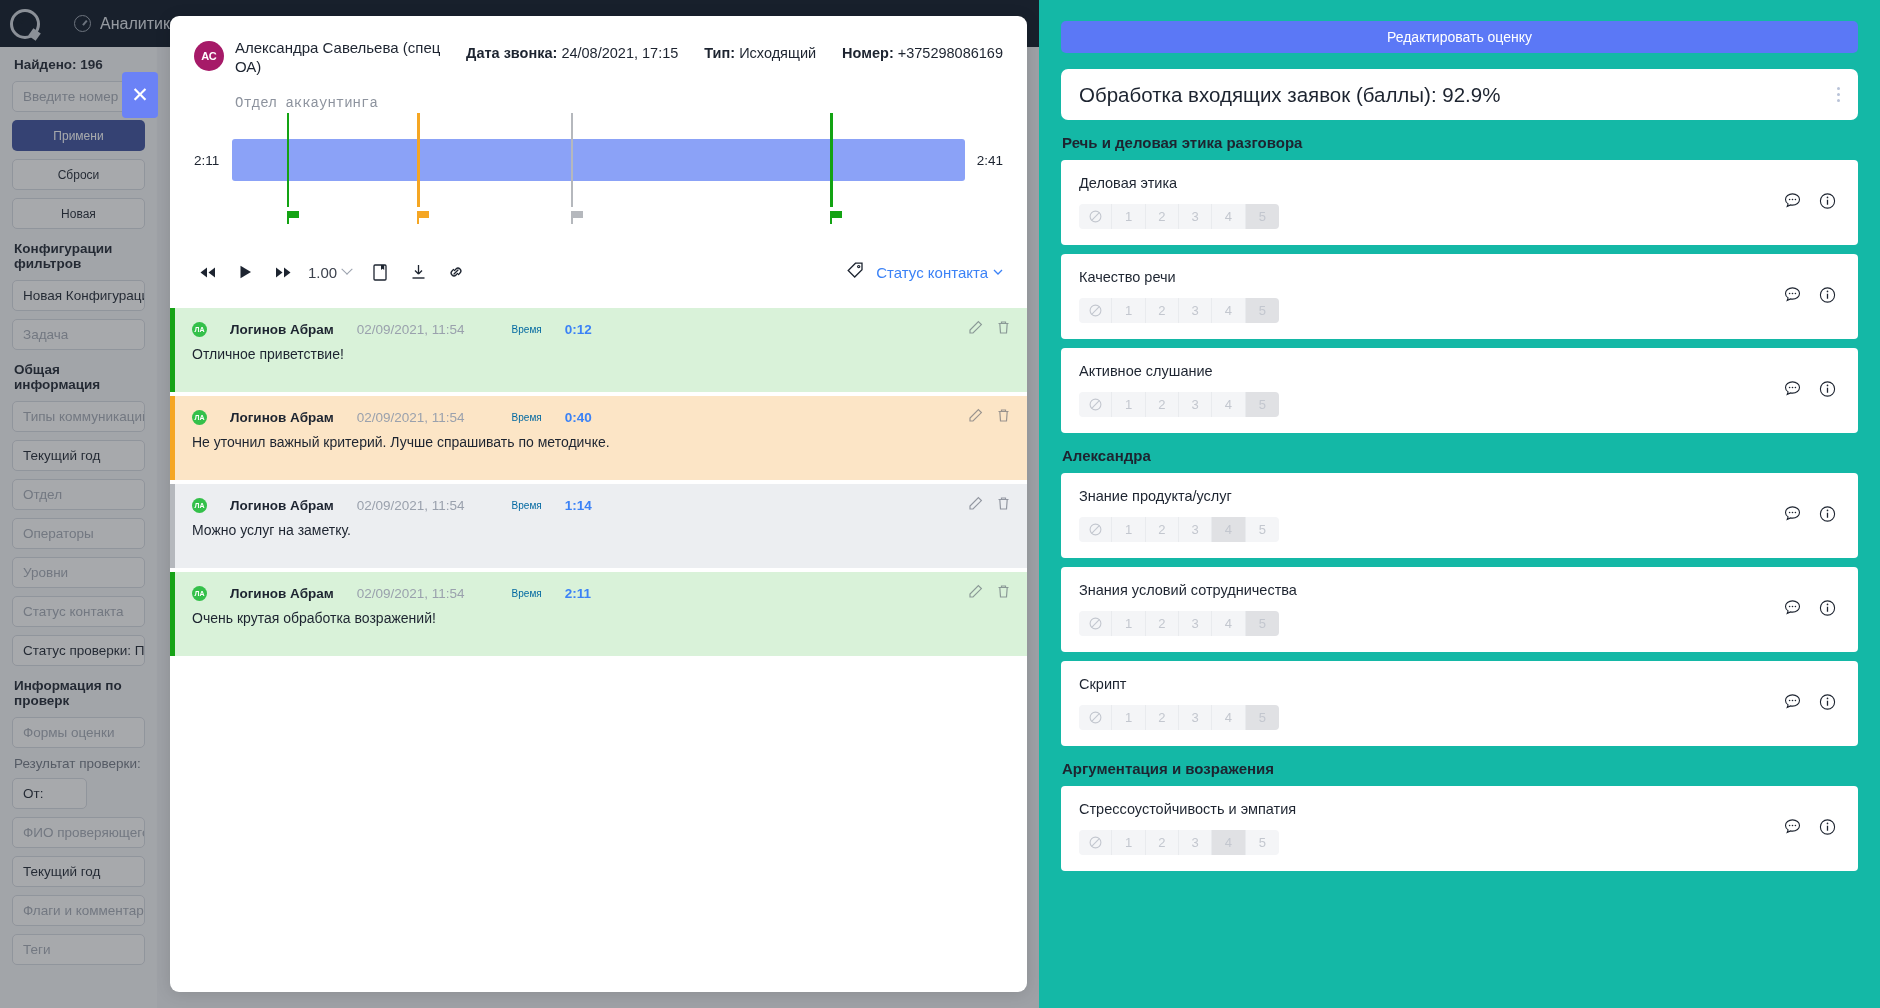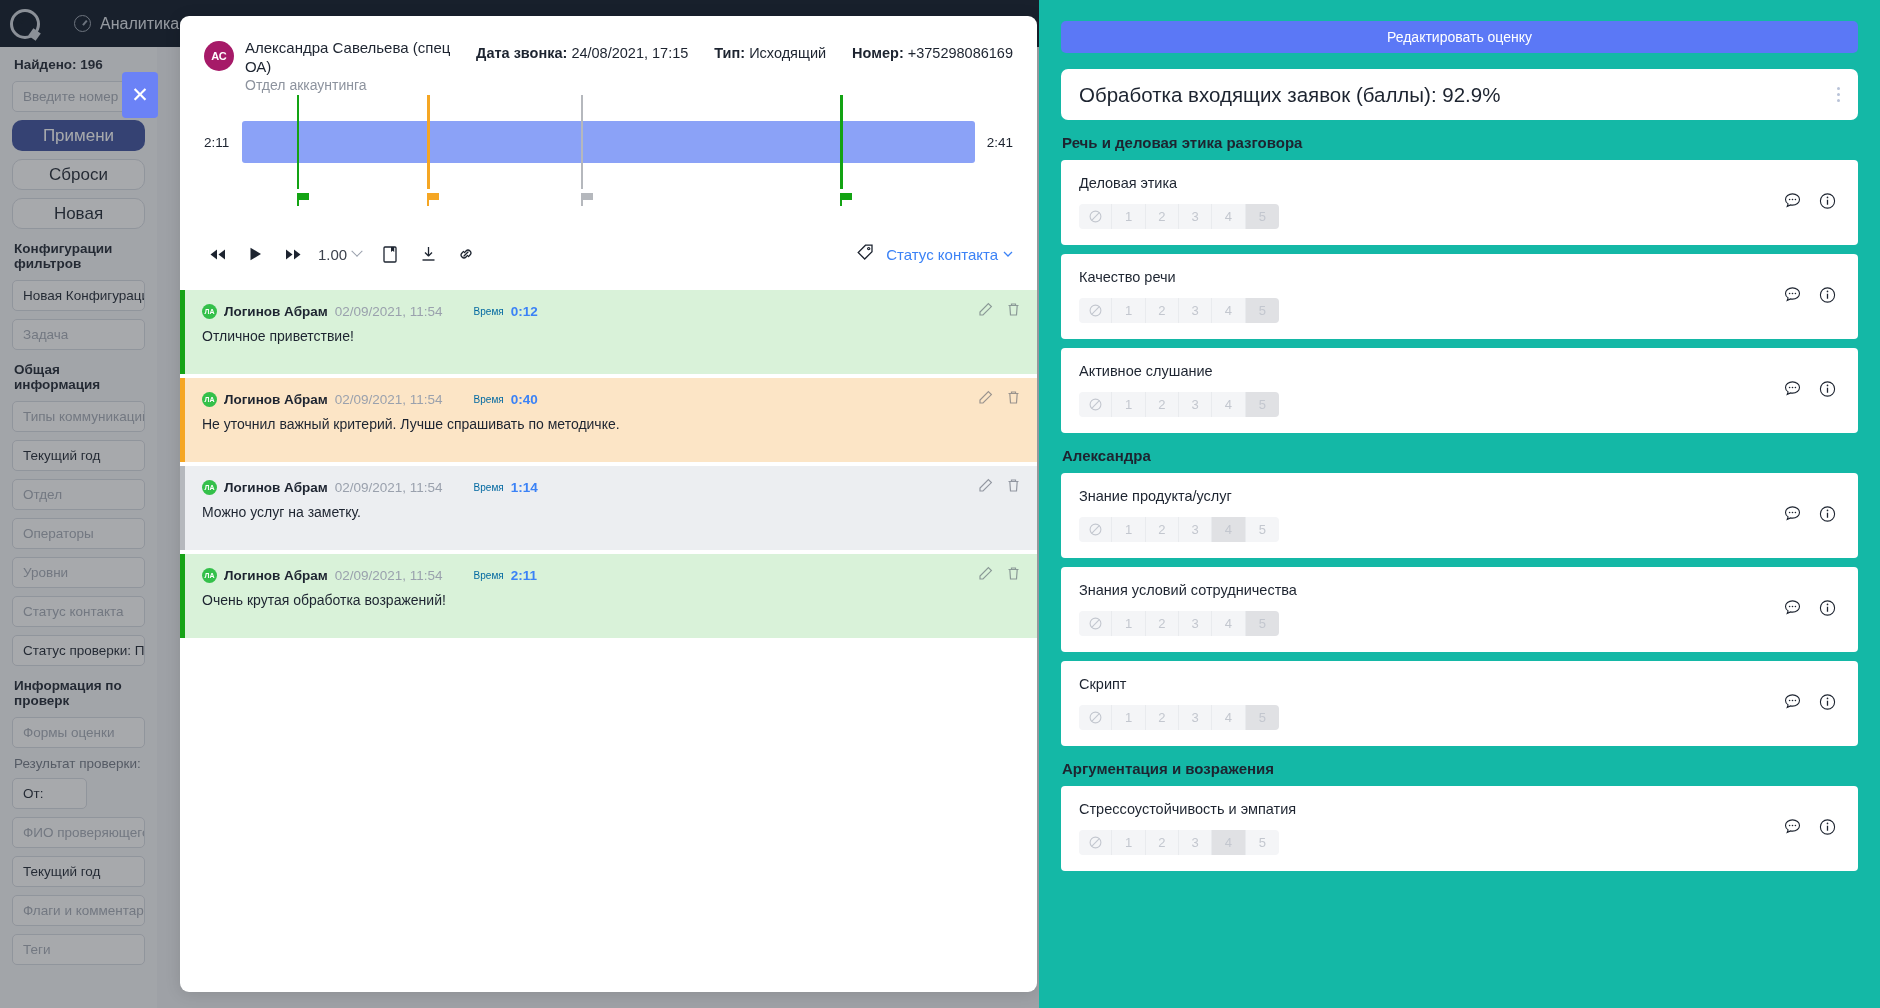--- a/index.html
+++ b/index.html
@@ -50,22 +50,22 @@
     background: #f7f8fa; padding: 0 12px; overflow: hidden;
   }
   .side-found { font-size: 13.5px; font-weight: bold; color: #1d2430; margin: 10px 0 9px 2px; }
   .side-input {
     height: 31px; border: 1px solid #d8dce3; border-radius: 5px;
     background: #fff; display: flex; align-items: center; padding: 0 10px;
     font-size: 13.5px; color: #a5abb6; margin-bottom: 8px; white-space: nowrap; overflow: hidden;
   }
   .side-input.filled { color: #1d2430; }
   .side-btn {
-    height: 31px; border-radius: 10px; display: flex; align-items: center;
-    justify-content: center; font-size: 17px; margin-bottom: 8px; white-space: nowrap;
+    height: 31px; border-radius: 5px; display: flex; align-items: center;
+    justify-content: center; font-size: 12px; margin-bottom: 8px; white-space: nowrap;
   }
   .side-btn.primary { background: #3b4f9e; color: #fff; }
   .side-btn.ghost { border: 1px solid #d8dce3; color: #1d2430; background: #fff; }
   .side-head { font-size: 13.5px; font-weight: bold; color: #1d2430; margin: 12px 0 9px 2px; }
   .side-sub { font-size: 13.5px; color: #727985; margin: 4px 0 7px 2px; }
   .side-small {
     width: 75px; height: 31px; border: 1px solid #d8dce3; border-radius: 5px;
     background: #fff; display: flex; align-items: center; padding: 0 10px;
     font-size: 13.5px; color: #1d2430; margin-bottom: 8px;
   }
@@ -77,34 +77,34 @@
   
   #close-btn {
     position: absolute; left: 122px; top: 72px; width: 36px; height: 46px;
     background: #6b82f6; border-radius: 4px; z-index: 20;
     display: flex; align-items: center; justify-content: center;
     color: #fff; font-size: 21px; cursor: pointer;
   }
 
   
   #modal {
-    position: absolute; left: 180px; top: 16px; width: 857px; height: 976px;
+    position: absolute; left: 170px; top: 16px; width: 857px; height: 976px;
     background: #fff; border-radius: 9px; z-index: 10; overflow: hidden;
     box-shadow: 0 2px 16px rgba(0,0,0,0.12);
   }
 
   #call-header { padding: 22px 24px 0 24px; display: flex; align-items: flex-start; }
   #avatar {
     width: 30px; height: 30px; border-radius: 50%; background: #a61a68;
     color: #fff; font-size: 11px; font-weight: bold;
     display: flex; align-items: center; justify-content: center; flex: none; margin-top: 3px;
   }
   #agent-block { margin-left: 11px; }
   #agent-name { font-size: 15px; color: #1d2430; line-height: 19px; }
-  #agent-dept { font-size: 14px; color: #8d939e; line-height: 19px; margin-top: 0; }
+  #agent-dept { font-size: 14px; color: #8d939e; line-height: 19px; margin-top: 18px; font-family: Liberation Mono, monospace; }
   #call-meta { display: flex; align-items: center; gap: 26px; margin-left: 24px; margin-top: 7px; font-size: 14.5px; color: #1d2430; white-space: nowrap; }
   #call-meta b { font-weight: bold; }
 
   
   #timeline-wrap { position: relative; margin: 18px 24px 0 24px; height: 105px; }
   #tl-row { display: flex; align-items: center; height: 42px; margin-top: 26px; }
   .tl-time { font-size: 13.5px; color: #1d2430; width: 38px; }
   .tl-time.right { text-align: right; }
   #tl-bar { flex: 1; height: 42px; background: #8ba2f7; border-radius: 3px; position: relative; }
   .tl-marker-line {
@@ -122,21 +122,21 @@
   .chev { width: 8px; height: 8px; border-right: 1.6px solid #9aa1ad; border-bottom: 1.6px solid #9aa1ad; transform: rotate(45deg) translate(-2px,-2px); }
   #player-spacer { flex: 1; }
   #contact-status { font-size: 15px; color: #3b82f6; display: flex; align-items: center; gap: 5px; cursor: pointer; }
   #tag-ico { margin-right: 12px; cursor: pointer; }
 
   
   #comments { margin-top: 16px; }
   .cmt { position: relative; padding: 14px 18px 18px 22px; min-height: 84px; }
   .cmt + .cmt { margin-top: 4px; }
   .cmt .bar { position: absolute; left: 0; top: 0; bottom: 0; width: 5px; }
-  .cmt-head { display: flex; align-items: center; gap: 7px; font-size: 14px; }
+  .cmt-head { display: flex; align-items: center; gap: 23px; font-size: 14px; }
   .cmt-av {
     width: 15px; height: 15px; border-radius: 50%; background: #34c04a; color: #fff;
     font-size: 7px; font-weight: bold; display: flex; align-items: center; justify-content: center; flex: none;
   }
   .cmt-name { color: #1d2430; font-weight: bold; font-size: 13.5px; }
   .cmt-date { color: #9aa1ad; font-size: 13.5px; }
   .cmt-tlabel { color: #0369a1; font-size: 10px; padding-left: 24px; }
   .cmt-time { color: #3b82f6; font-weight: bold; font-size: 13.5px; }
   .cmt-body { font-size: 14px; color: #1d2430; margin-top: 9px; }
   .cmt-actions { position: absolute; right: 16px; top: 12px; display: flex; gap: 13px; }

